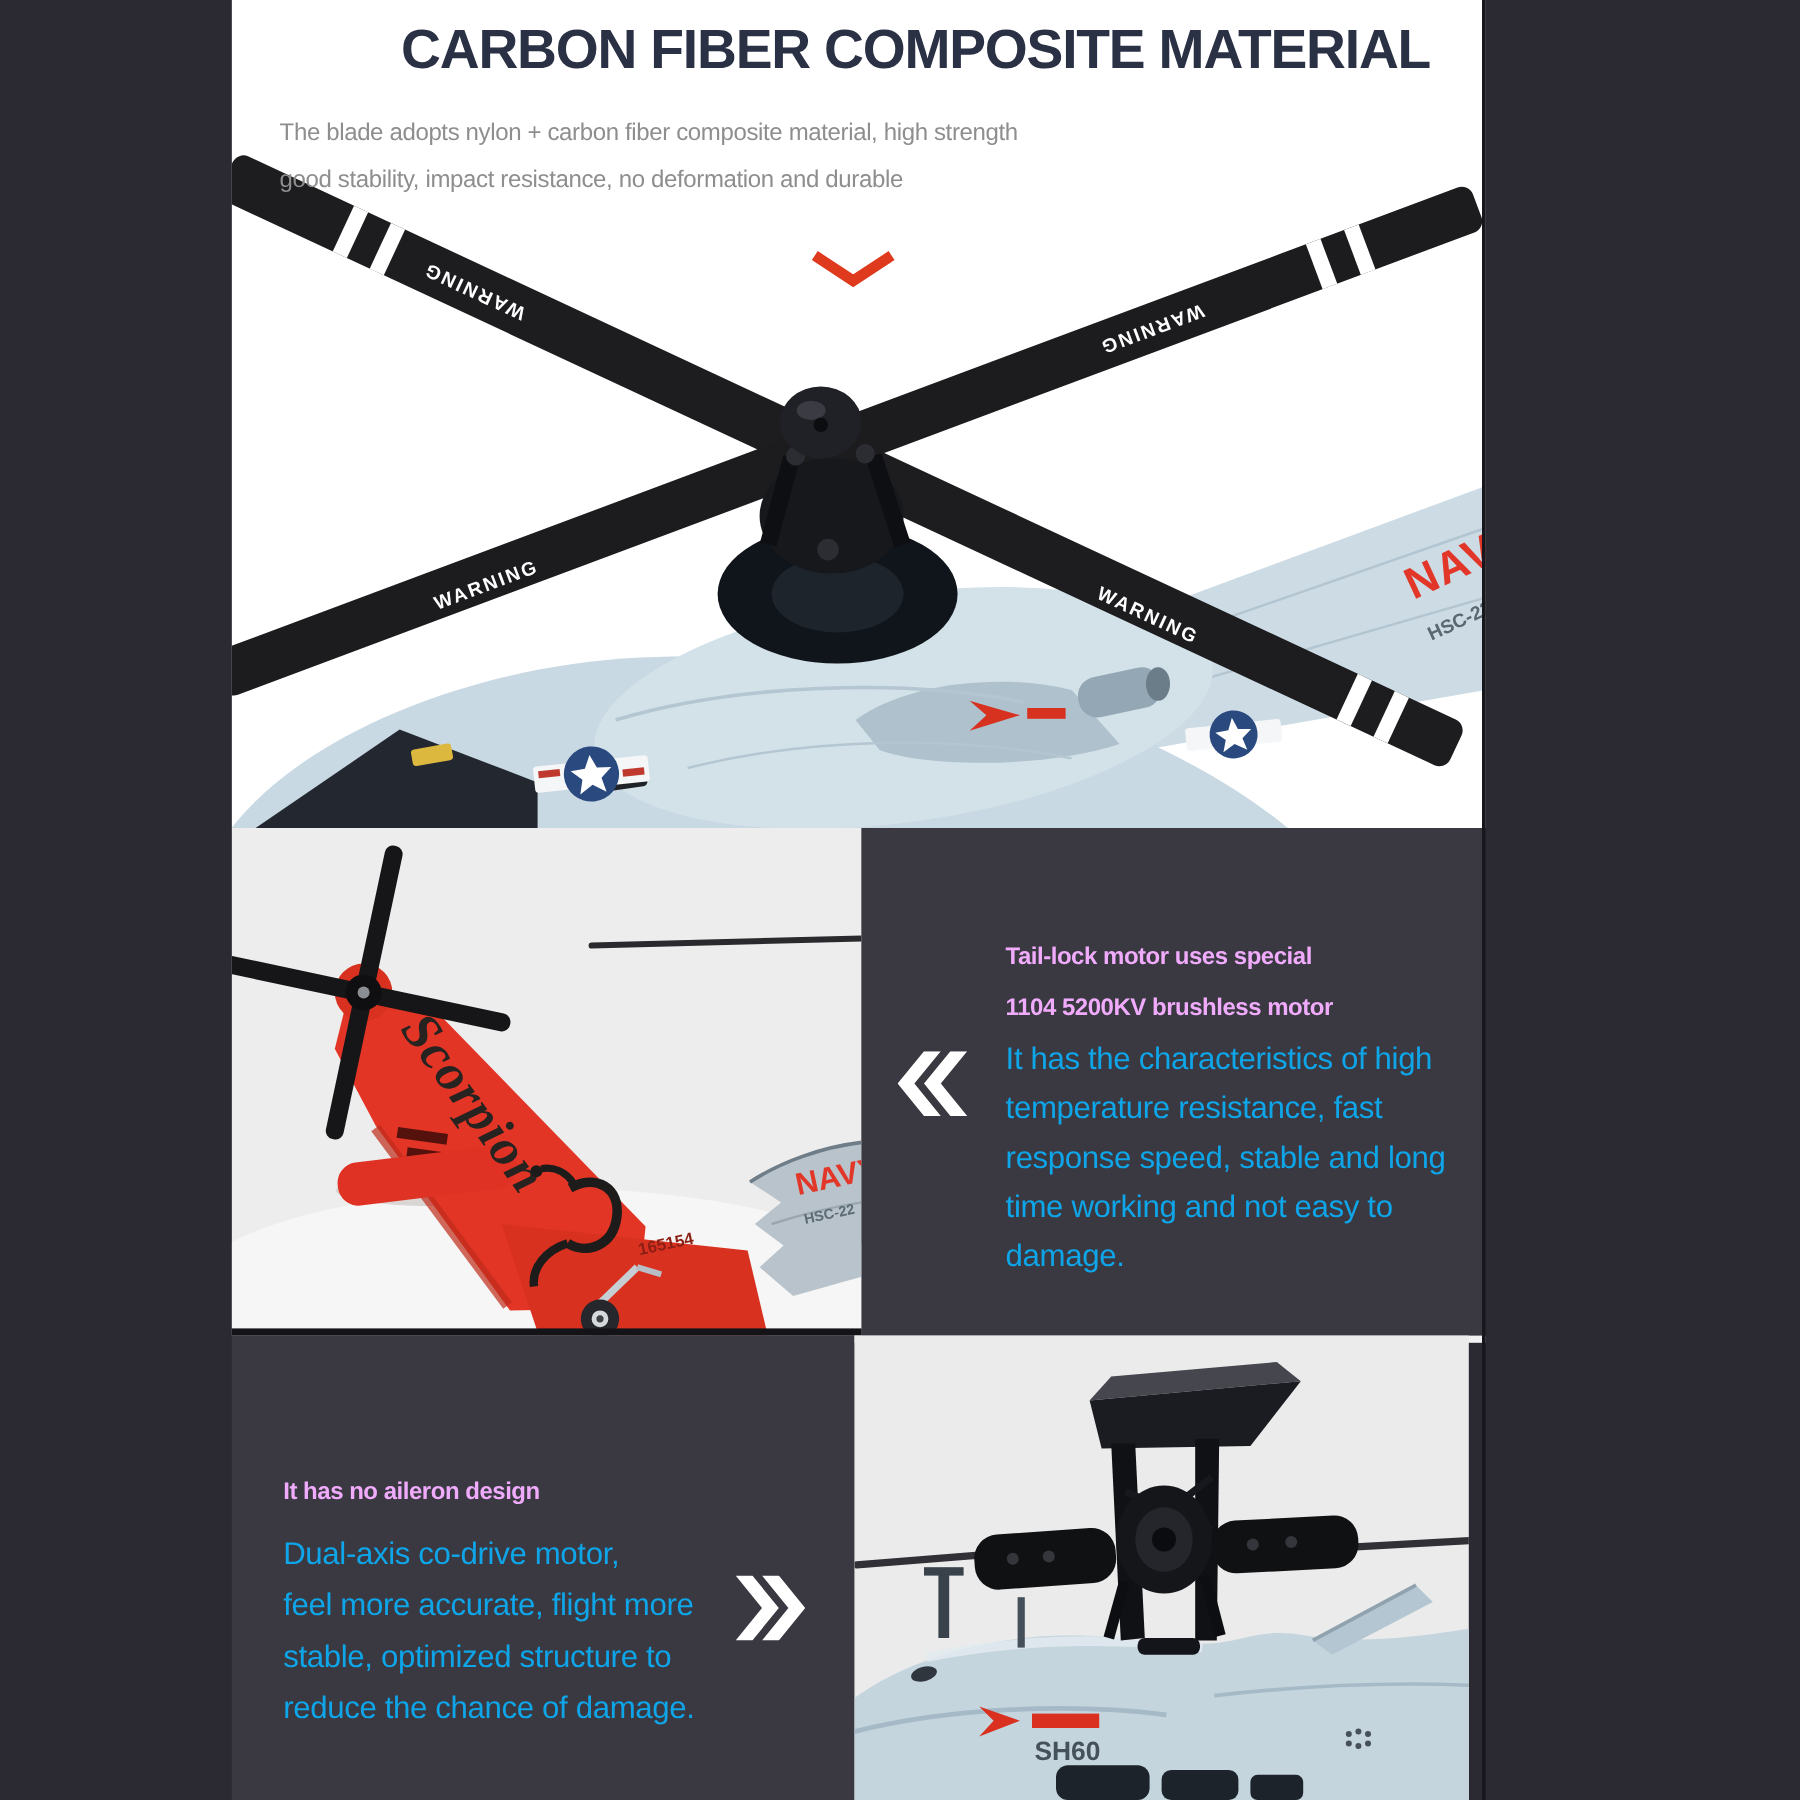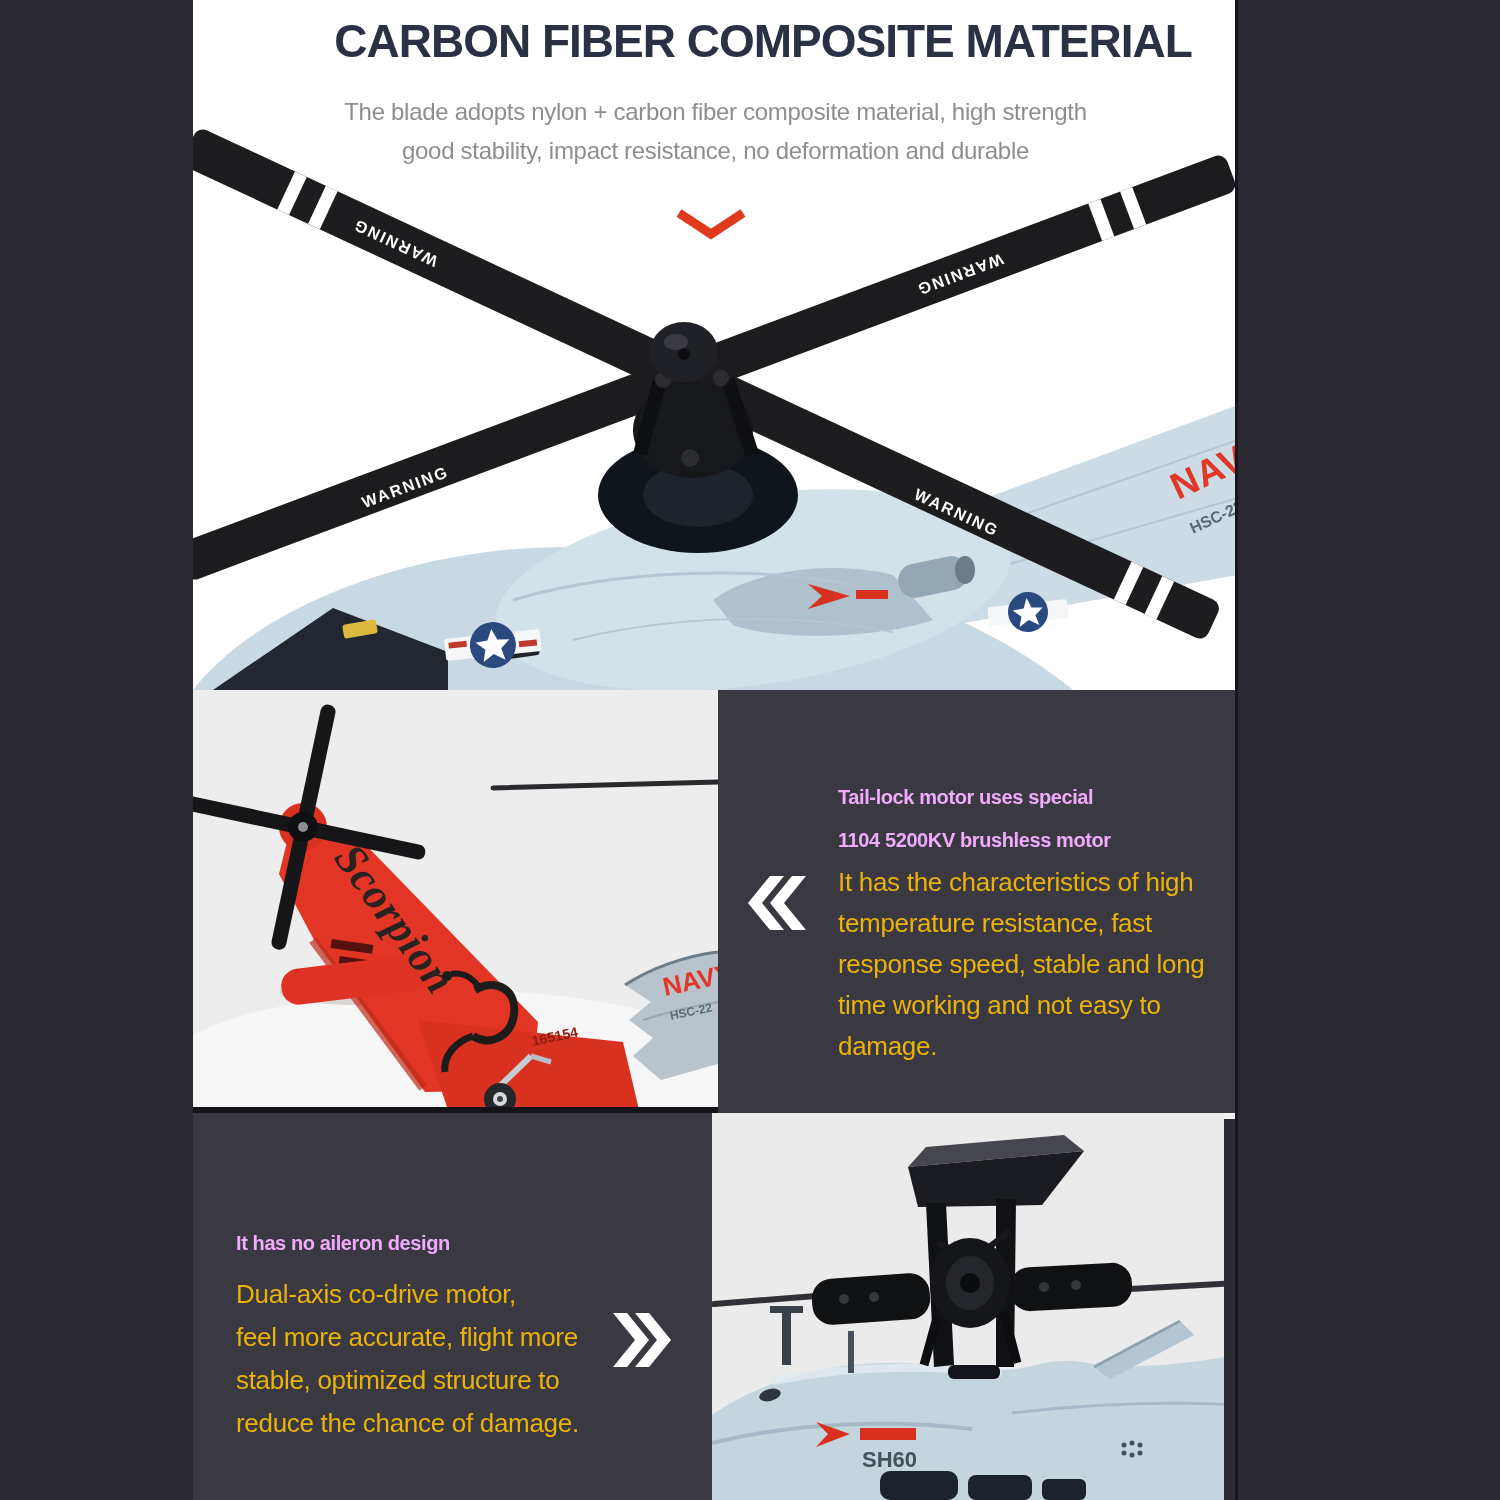--- a/index.html
+++ b/index.html
@@ -9,33 +9,33 @@
   
   .edge-left{left:0;top:0;width:193px;height:1500px;background:#2b2a33;}
   .edge-right{left:1238px;top:0;width:262px;height:1500px;background:#2b2a33;}
   .seam-v{width:3px;background:#17161d;}
   
   .col{left:193px;top:0;width:1045px;height:1500px;}
   
   .sec-top{left:0;top:0;width:1045px;height:690px;background:#ffffff;overflow:hidden;}
   .title{left:0;top:14px;width:1140px;text-align:center;font-size:46px;font-weight:700;
          letter-spacing:-1px;color:#2b3145;}
-  .subtitle{left:0;top:92px;width:1045px;text-align:center;font-size:24px;line-height:39px;
-            letter-spacing:-0.3px;color:#8e8e8e;}
+  .subtitle{left:0;top:92px;width:1045px;font-size:20px;line-height:39px;
+            letter-spacing:-0.3px;color:#8e8e8e;padding-left:40px;}
   .chev-down{left:480px;top:208px;}
   
   .sec-mid{left:0;top:690px;width:1045px;height:423px;}
   .photo-mid{left:0;top:0;width:525px;height:423px;background:#ededed;overflow:hidden;}
   .panel-mid{left:525px;top:0;width:520px;height:423px;background:#3a3941;overflow:hidden;}
   
   .sec-bot{left:0;top:1113px;width:1045px;height:387px;}
   .panel-bot{left:0;top:0;width:519px;height:387px;background:#3a3941;overflow:hidden;}
   .photo-bot{left:519px;top:0;width:512px;height:387px;background:#ebebeb;overflow:hidden;}
   .p-head{font-size:20px;font-weight:700;color:#f0abfc;line-height:43px;letter-spacing:-0.4px;margin-top:36px;}
-  .p-body{font-size:26px;font-weight:400;color:#eab308;line-height:41px;letter-spacing:-0.3px;}
+  .p-body{font-size:26px;font-weight:400;color:#0ea5e9;line-height:41px;letter-spacing:-0.3px;}
   .p-body-b{line-height:43px;}
   .hl1{left:120px;top:50px;width:396px;}
   .bd1{left:120px;top:172px;width:400px;}
   .hl2{left:43px;top:73px;width:430px;}
   .bd2{left:43px;top:160px;width:440px;}
   .icon-left{left:30px;top:186px;}
   .icon-right{left:420px;top:200px;}
   .strip-dark{left:0;top:1107px;width:525px;height:6px;background:#141318;}
   .strip-light{left:519px;top:1113px;width:526px;height:6px;background:#f2f2f2;}
 </style>

